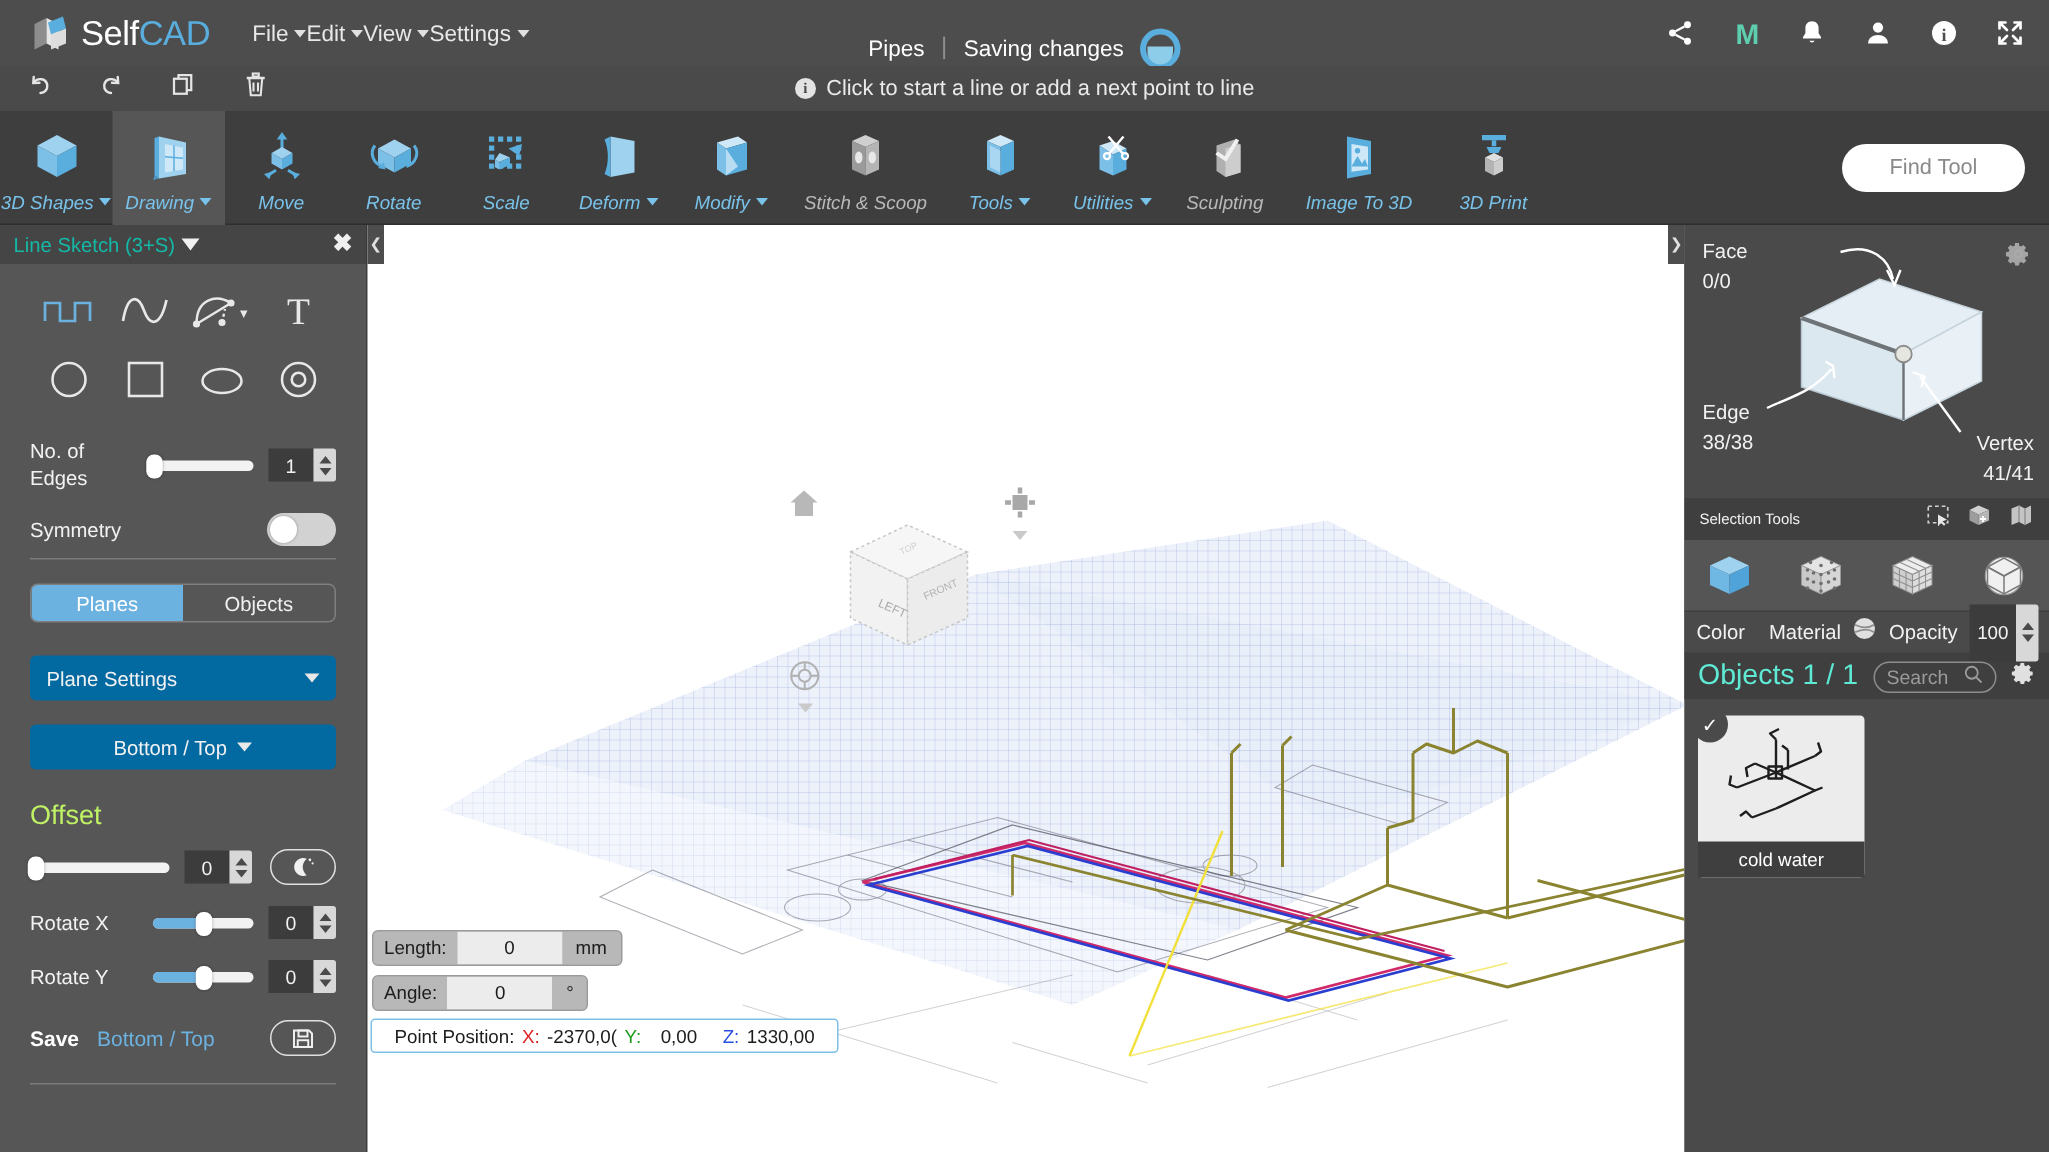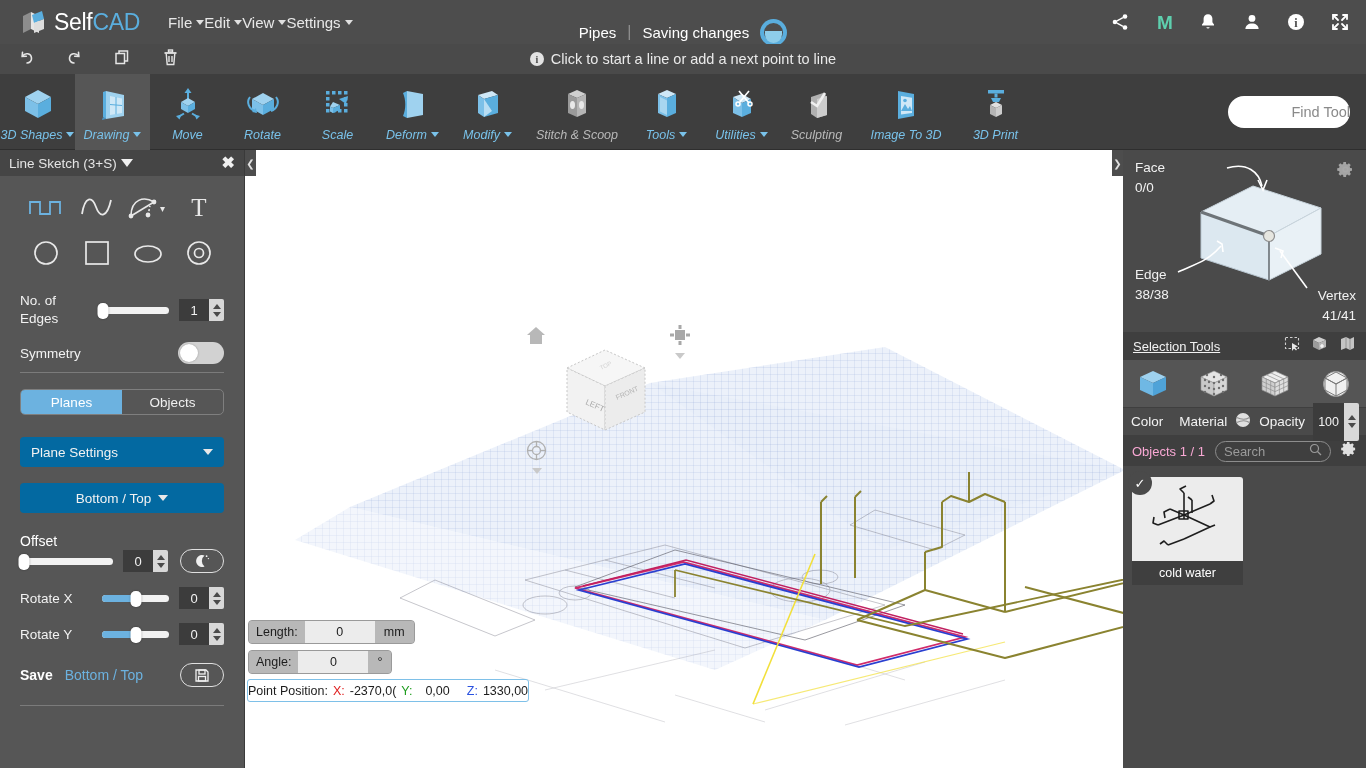--- a/index.html
+++ b/index.html
@@ -99,35 +99,35 @@
     display: flex; align-items: center; gap: 4px;
   }
   .ribbon-item.disabled .ribbon-label { color: #b9b9b9; }
   .caret-blue {
     width: 0; height: 0; border-left: 4px solid transparent;
     border-right: 4px solid transparent; border-top: 5px solid #79c2ea;
   }
   .findtool {
     position: absolute; right: 16px; top: 22px;
     width: 122px; height: 32px; border-radius: 16px; background: #fff;
-    display: flex; align-items: center; justify-content: flex-end;
+    display: flex; align-items: center; justify-content: center;
     color: #8a8a8a; font-size: 14.5px; cursor: text;
   }
 
   
   .leftpanel {
     position: absolute; left: 0; top: 150px; width: 245px; height: 618px;
     background: #565656; border-right: 1px solid #3a3a3a;
   }
   .lp-header {
     height: 26px; background: #454545; display: flex; align-items: center;
     padding: 0 9px; justify-content: space-between;
   }
   .lp-title {
-    color: #e5e5e5; font-size: 13.5px; display: flex; align-items: center; gap: 4px;
+    color: #14b8a6; font-size: 13.5px; display: flex; align-items: center; gap: 4px;
   }
   .tri-down {
     width: 0; height: 0; border-left: 6px solid transparent;
     border-right: 6px solid transparent; border-top: 8px solid #f0f0f0;
   }
   .lp-close { color: #f0f0f0; font-size: 16px; font-weight: bold; cursor: pointer; line-height: 1; }
   .lp-body { padding: 14px 20px 0 20px; }
   .shape-grid {
     display: grid; grid-template-columns: repeat(4, 1fr);
     row-gap: 12px; justify-items: center; margin-bottom: 22px;
@@ -190,21 +190,21 @@
     height: 30px; background: #0369a1; border-radius: 4px;
     display: flex; align-items: center; justify-content: space-between;
     padding: 0 11px; color: #f2f2f2; font-size: 13.5px; cursor: pointer;
     margin-bottom: 16px;
   }
   .dropdown.center { justify-content: center; gap: 7px; }
   .caret-w {
     width: 0; height: 0; border-left: 5px solid transparent;
     border-right: 5px solid transparent; border-top: 6px solid #e8e8e8;
   }
-  .section-label { color: #ffffff; font-size: 14px; margin-bottom: 0; }
+  .section-label { color: #bef264; font-size: 18px; margin-bottom: 12px; }
   .round-btn {
     width: 44px; height: 24px; border: 1.5px solid #e0e0e0; border-radius: 12px;
     display: flex; align-items: center; justify-content: center; cursor: pointer;
   }
   .save-row { display: flex; align-items: center; gap: 12px; margin-top: 18px; }
   .save-label { color: #ffffff; font-size: 14px; font-weight: bold; }
   .save-link { color: #6cb2e0; font-size: 14px; cursor: pointer; }
   .lp-divider-bottom { height: 1px; background: #7b7b7b; margin-top: 18px; }
 
   
@@ -237,21 +237,21 @@
   }
   .mb-label { background: #b8b8b8; color: #1c1c1c; display: flex; align-items: center; padding: 0 7px; }
   .mb-value {
     background: #ececec; color: #1c1c1c; width: 70px;
     display: flex; align-items: center; justify-content: center;
   }
   .mb-unit { background: #b8b8b8; color: #1c1c1c; display: flex; align-items: center; padding: 0 9px; }
   .pos-box {
     position: absolute; left: 247px; top: 679px; height: 23px;
     background: #ffffff; border: 1px solid #7ec0e8; border-radius: 3px;
-    display: flex; align-items: center; padding: 0 0; gap: 5px; font-size: 12.5px;
+    display: flex; align-items: center; padding: 0 15px; gap: 5px; font-size: 12.5px;
   }
   .pos-box .lbl { color: #1c1c1c; }
   .pos-box .ax-x { color: #e02020; }
   .pos-box .ax-y { color: #1f9d1f; }
   .pos-box .ax-z { color: #2a52e0; }
   .pos-box .val { color: #1c1c1c; }
 
   
   .rightpanel {
     position: absolute; left: 1123px; top: 150px; width: 243px; height: 618px;
@@ -259,21 +259,21 @@
   }
   .vstats { position: relative; height: 182px; background: #4a4a4a; }
   .vstat-label {
     position: absolute; color: #f2f2f2; font-size: 13.5px; line-height: 1.45;
   }
   .gear-tr { position: absolute; right: 12px; top: 11px; cursor: pointer; }
   .seltools-bar {
     height: 28px; background: #3f3f3f; display: flex; align-items: center;
     padding: 0 10px; justify-content: space-between;
   }
-  .seltools-title { color: #f2f2f2; font-size: 13px; text-decoration: underline; }
+  .seltools-title { color: #f2f2f2; font-size: 10px; }
   .seltools-icons { display: flex; gap: 11px; align-items: center; }
   .selmode-bar {
     height: 48px; background: #555555; display: flex; align-items: center;
     justify-content: space-around; border-bottom: 1px solid #3f3f3f;
   }
   .selmode-btn { cursor: pointer; display: flex; align-items: center; }
   .cmo-bar {
     height: 28px; background: #4a4a4a; display: flex; align-items: center;
     gap: 8px; padding: 0 8px; border-bottom: 1px solid #3f3f3f;
   }
@@ -281,21 +281,21 @@
   .color-dot { width: 15px; height: 15px; border-radius: 50%; background: #d8d8d8; cursor: pointer; }
   .opacity-box { display: flex; align-items: stretch; height: 38px; margin-left: auto; }
   .opacity-box input {
     width: 31px; background: #3c3c3c; border: none; color: #f2f2f2; font-size: 12.5px;
     text-align: center; outline: none; font-family: "Liberation Sans", sans-serif;
   }
   .objects-bar {
     height: 30px; background: #3f3f3f; display: flex; align-items: center;
     padding: 0 9px; gap: 10px;
   }
-  .objects-count { color: #f9a8d4; font-size: 13px; }
+  .objects-count { color: #5eead4; font-size: 19px; }
   .search-pill {
     flex: 1; height: 21px; border: 1px solid #8d8d8d; border-radius: 11px;
     display: flex; align-items: center; padding: 0 8px; justify-content: space-between;
     cursor: text;
   }
   .search-pill span { color: #9b9b9b; font-size: 13px; }
   .obj-list { padding: 11px 0 0 9px; display: flex; flex-wrap: wrap; gap: 9px; }
   .obj-card {
     width: 111px; height: 108px; background: #ececec; border-radius: 3px;
     position: relative; cursor: pointer;

